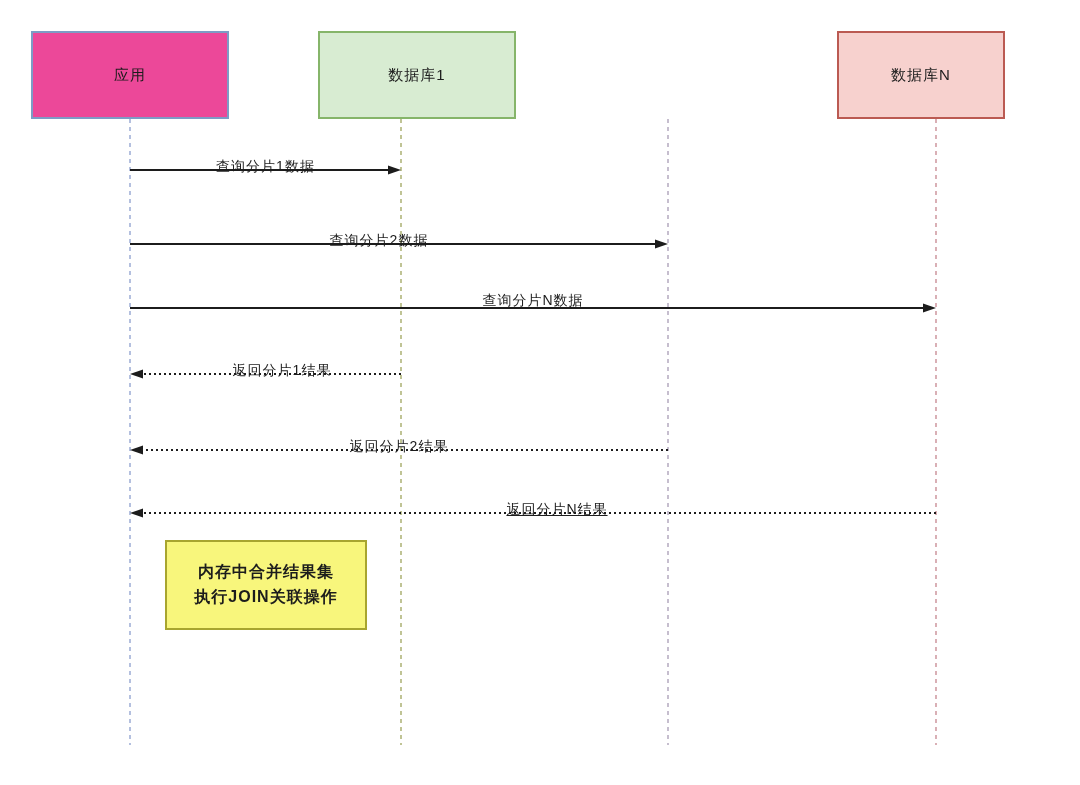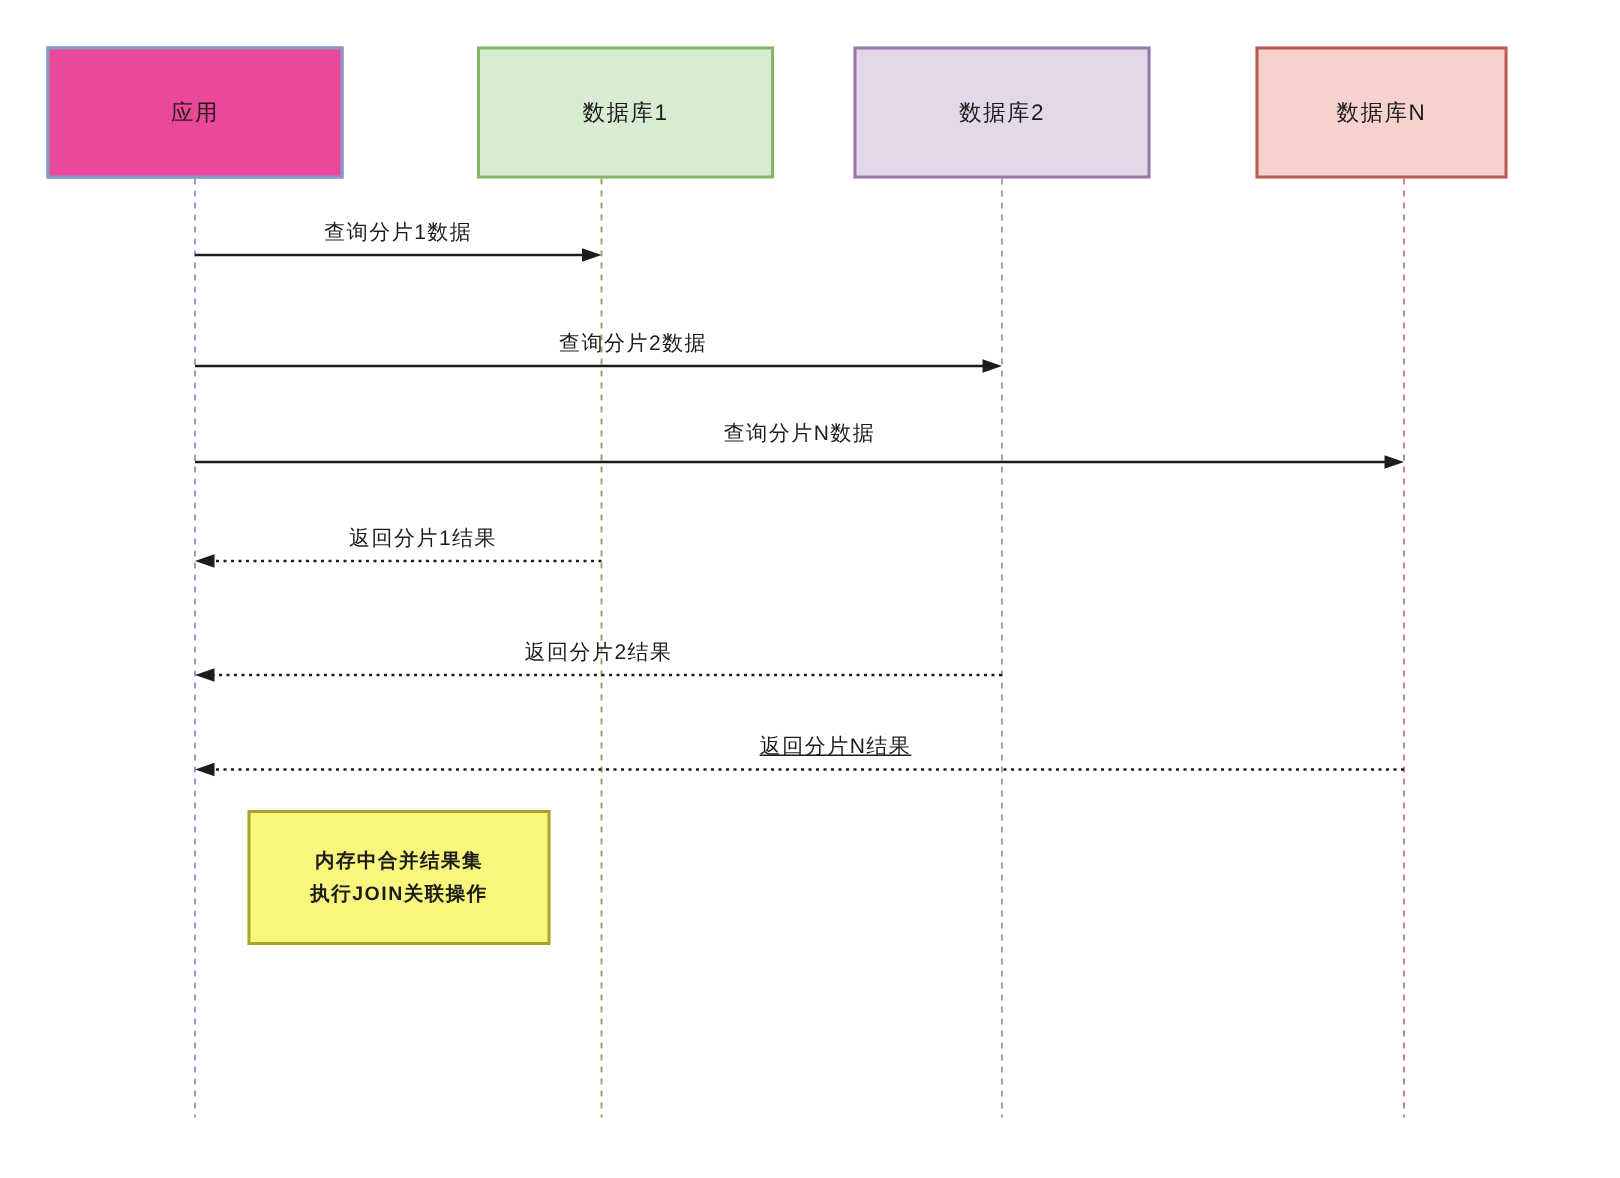--- a/index.html
+++ b/index.html
@@ -35,32 +35,33 @@
     letter-spacing: 1px;
   }
   .msg-label {
     position: absolute;
     transform: translateX(-50%);
     white-space: nowrap;
     font-size: 14px;
     font-weight: 500;
     color: #1c1c1c;
     letter-spacing: 1px;
+    margin-top: 12px;
   }
   .note {
     position: absolute;
     box-sizing: border-box;
     border: 2px solid #a8a52f;
     background: #f8f67c;
     display: flex;
     flex-direction: column;
     align-items: center;
     justify-content: center;
     gap: 4px;
-    font-size: 13px;
+    font-size: 16px;
     font-weight: 600;
     color: #1c1c1c;
     letter-spacing: 1px;
     text-align: center;
   }
 </style>
 </head>
 <body>
 
 <div class="stage">
@@ -83,29 +84,26 @@
       <line x1="936" y1="513" x2="141" y2="513" stroke="#1c1c1c" stroke-width="1.8" stroke-dasharray="2 3"></line>
       <polygon points="130,513 143,508.5 143,517.5" fill="#1c1c1c"></polygon>
     </svg>
 
   <div class="participant" style="left: 31px; top: 31px; width: 198px; height: 88px; background: #ec4899; border-color: rgb(125, 156, 198);">
     <span>应用</span>
   </div>
   <div class="participant" style="left: 302px; top: 31px; width: 198px; height: 88px; background: rgb(216, 236, 210); border-color: rgb(134, 181, 106); margin-left: 16px;">
     <span>数据库1</span>
   </div>
-  <div class="participant" style="left: 569px; top: 31px; width: 198px; height: 88px; background: rgb(226, 216, 232); border-color: rgb(152, 120, 171);">
-    <span>数据库2</span>
-  </div>
   <div class="participant" style="left: 837px; top: 31px; width: 168px; height: 88px; background: rgb(247, 209, 206); border-color: rgb(187, 90, 82);">
     <span>数据库N</span>
   </div>
 
   <div class="msg-label" style="left: 265.5px; top: 146px;">查询分片1数据</div>
-  <div class="msg-label" style="left: 422px; top: 220px;">查询分片2数据</div>
+  <div class="msg-label" style="left: 379px; top: 220px;">查询分片2数据</div>
   <div class="msg-label" style="left: 533px; top: 280px; text-align: right;">查询分片N数据</div>
   <div class="msg-label" style="left: 282px; top: 350px;">返回分片1结果</div>
   <div class="msg-label" style="left: 399px; top: 426px; text-align: center;">返回分片2结果</div>
   <div class="msg-label" style="left: 557px; top: 489px; text-decoration: underline;">返回分片N结果</div>
 
   <div class="note" style="left: 165px; top: 540px; width: 202px; height: 90px; background: rgb(248, 246, 124); border-color: rgb(168, 165, 47);">
     <div>内存中合并结果集</div>
     <div>执行JOIN关联操作</div>
   </div>
 

